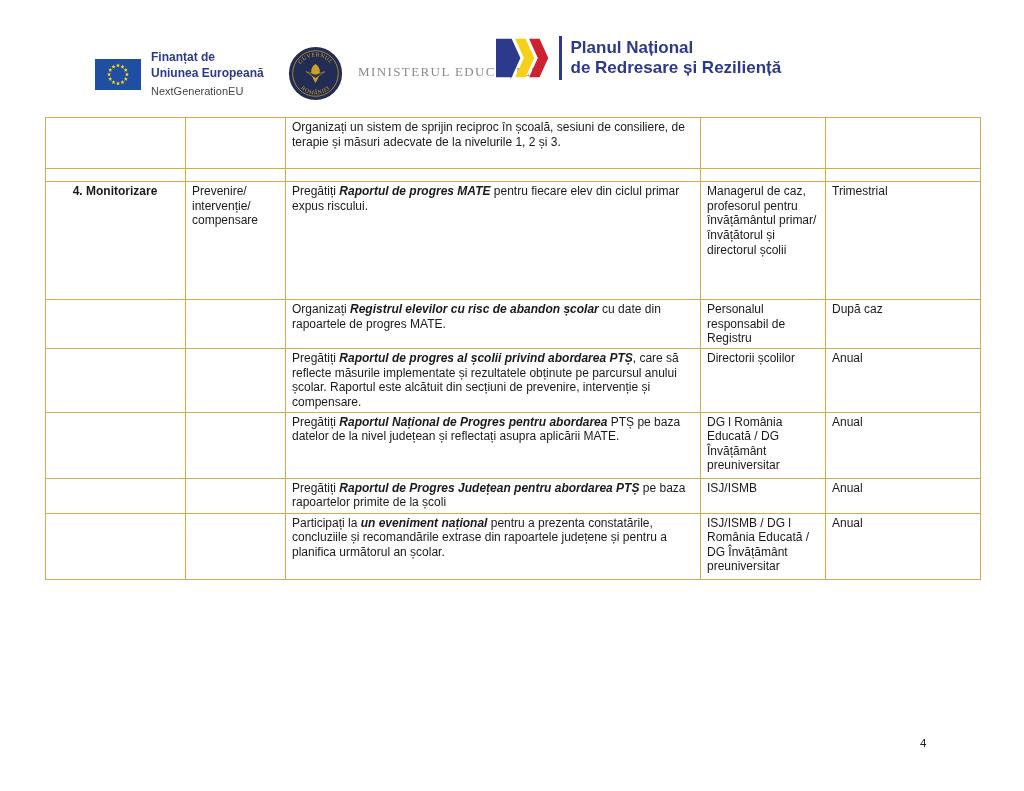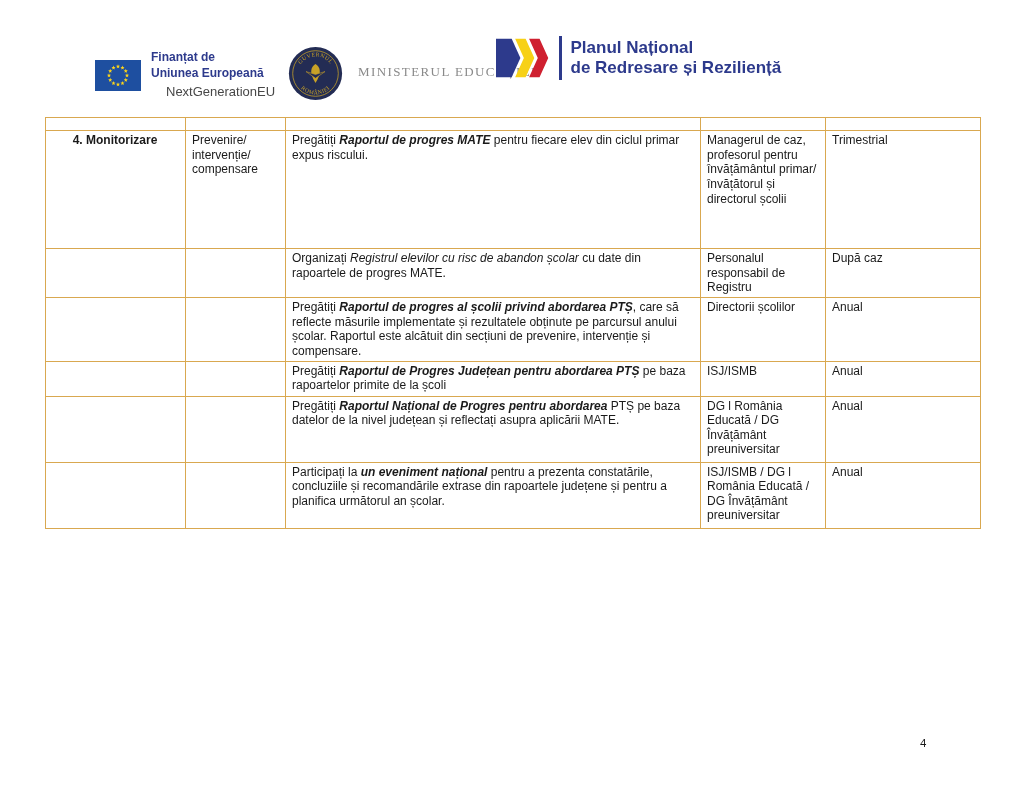--- a/index.html
+++ b/index.html
@@ -11,21 +11,21 @@
   }
   .page { position:absolute; inset:0; background:#fff; }
 
   
   .header { position:absolute; left:0; top:0; width:1024px; height:117px; }
 
   .eu-logo { position:absolute; left:95px; top:50px; display:flex; align-items:center; gap:10px; }
   .eu-flag { width:46px; height:31px; display:block; }
   .eu-text { display:flex; flex-direction:column; }
   .eu-text .l1, .eu-text .l2 { font-weight:bold; color:var(--brand_blue,#26358c); font-size:12px; line-height:1.3; }
-  .eu-text .l3 { color:#474747; font-size:13px; line-height:1.3; margin-top:3px;margin-left:15px; }
+  .eu-text .l3 { color:#474747; font-size:11px; line-height:1.3; margin-top:3px; }
 
   .gov-seal { position:absolute; left:287px; top:45px; width:57px; height:57px; }
   .ministry {
     position:absolute; left:358px; top:64px;
     font-family:"Liberation Serif", serif;
     color:var(--ministry_gray,#8a8a8a); font-size:13px; letter-spacing:1.4px;
   }
 
   .pnrr { position:absolute; left:496px; top:35px; display:flex; align-items:center; gap:9px; }
   .pnrr-flag { width:54px; height:46px; display:block; }
@@ -141,65 +141,72 @@
 
   <table class="doc-table">
     <colgroup>
       <col style="width:140px">
       <col style="width:100px">
       <col style="width:415px">
       <col style="width:125px">
       <col style="width:155px">
     </colgroup>
     <tbody>
+      <tr style="height:51px">
+        <td class="stage"></td>
+        <td></td>
+        <td><span>Organizați un sistem de sprijin reciproc în școală, sesiuni de consiliere, de terapie și măsuri adecvate de la nivelurile 1, 2 și 3.</span></td>
+        <td></td>
+        <td></td>
+      </tr>
       <tr style="height:13px">
         <td class="stage"></td>
         <td></td>
         <td></td>
         <td></td>
         <td></td>
       </tr>
       <tr style="height:118px">
         <td class="stage">4. Monitorizare</td>
         <td>Prevenire/ intervenție/ compensare</td>
         <td><span>Pregătiți </span><span style="font-weight: bold; font-style: italic;">Raportul de progres MATE</span><span> pentru fiecare elev din ciclul primar expus riscului.</span></td>
         <td>Managerul de caz,  profesorul pentru învățământul primar/ învățătorul și directorul școlii</td>
         <td>Trimestrial</td>
       </tr>
       <tr style="height:49px">
         <td class="stage"></td>
         <td></td>
-        <td><span>Organizați </span><span style="font-weight: normal; font-style: italic; margin-top: 16px;">Registrul elevilor cu risc de abandon școlar</span><span> cu date din rapoartele de progres MATE.</span></td>
+        <td><span>Organizați </span><span style="font-weight: bold; font-style: italic; margin-top: 16px;">Registrul elevilor cu risc de abandon școlar</span><span> cu date din rapoartele de progres MATE.</span></td>
         <td>Personalul responsabil de Registru</td>
         <td>După caz</td>
       </tr>
       <tr style="height:60px">
         <td class="stage"></td>
         <td></td>
         <td><span>Pregătiți </span><span style="font-weight: bold; font-style: italic;">Raportul de progres al școlii privind abordarea PTȘ</span><span>, care să reflecte măsurile implementate și rezultatele obținute pe parcursul anului școlar. Raportul este alcătuit din secțiuni de prevenire, intervenție și compensare.</span></td>
         <td>Directorii școlilor</td>
         <td>Anual</td>
       </tr>
+      <tr style="height:66px">
+        <td class="stage"></td>
+        <td></td>
+        <td><span>Pregătiți </span><span style="font-weight: bold; font-style: italic;">Raportul Național de Progres pentru abordarea</span><span> PTȘ pe baza datelor de la nivel județean și reflectați asupra aplicării MATE.</span></td>
+        <td>DG l România Educată / DG Învățământ preuniversitar</td>
+        <td>Anual</td>
+      </tr>
       <tr style="height:35px">
         <td class="stage"></td>
         <td></td>
         <td><span>Pregătiți </span><span style="font-weight: bold; font-style: italic;">Raportul de Progres Județean pentru abordarea PTȘ</span><span> pe baza rapoartelor primite de la școli</span></td>
         <td>ISJ/ISMB</td>
         <td>Anual</td>
       </tr>
       <tr style="height:66px">
         <td class="stage"></td>
         <td></td>
-        <td><span>Pregătiți </span><span style="font-weight: bold; font-style: italic;">Raportul Național de Progres pentru abordarea</span><span> PTȘ pe baza datelor de la nivel județean și reflectați asupra aplicării MATE.</span></td>
-        <td>DG l România Educată / DG Învățământ preuniversitar</td>
-        <td>Anual</td>
-      </tr>
-      <tr style="height:66px">
-        <td class="stage"></td>
-        <td></td>
         <td><span>Participați la </span><span style="font-weight: bold; font-style: italic;">un eveniment național</span><span> pentru a prezenta constatările, concluziile și recomandările extrase din rapoartele județene și pentru a planifica următorul an școlar.</span></td>
         <td>ISJ/ISMB / DG l România Educată / DG Învățământ preuniversitar</td>
         <td>Anual</td>
       </tr>
     </tbody>
   </table>
 
   <div class="page-number">4</div>
 
 </div>

